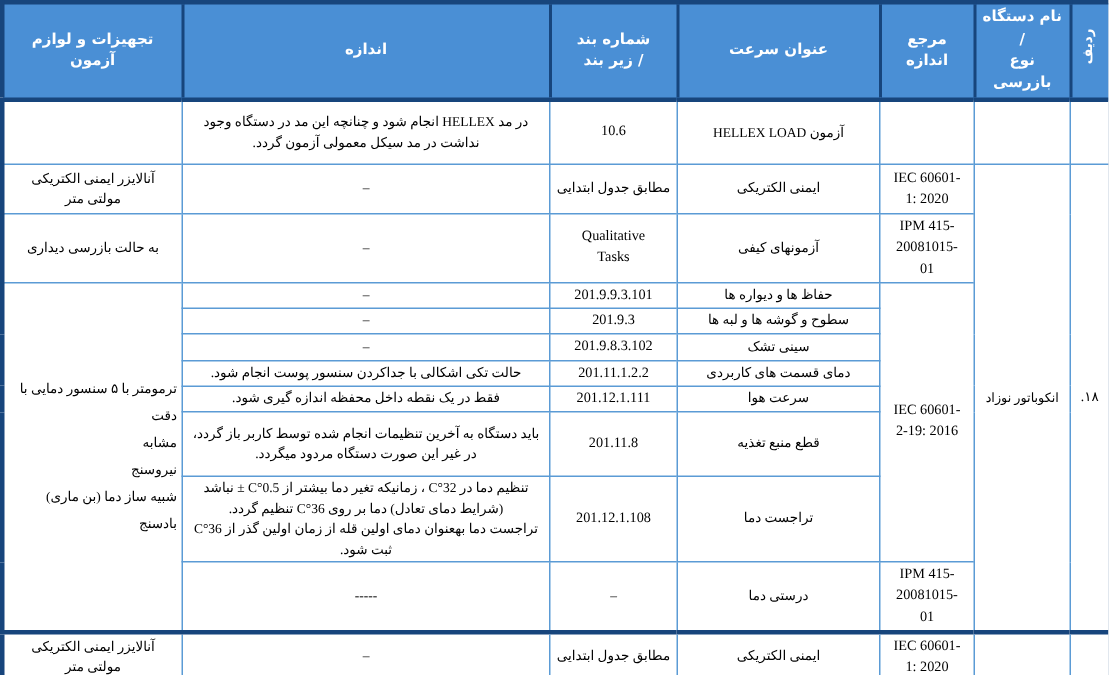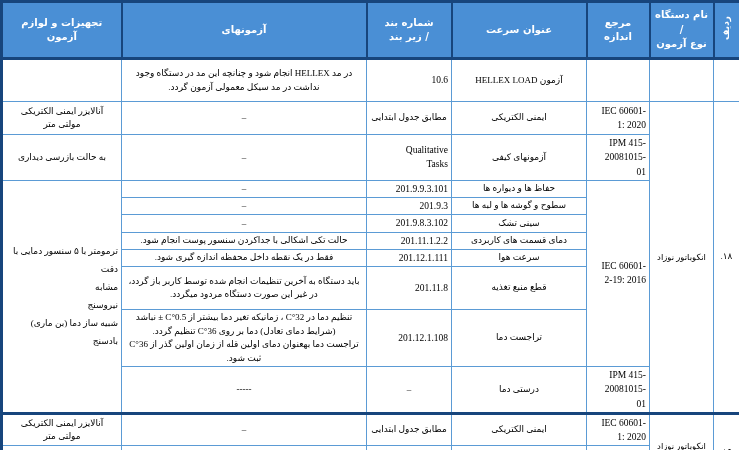--- a/index.html
+++ b/index.html
@@ -19,21 +19,21 @@
     padding:2px; text-align:center; vertical-align:middle;
     white-space:pre-line;
   }
   td {
     border:1px solid #5b9bd5;
     font-size:9px; line-height:1.5; color:#000;
     text-align:center; vertical-align:middle;
     padding:1px 3px; white-space:pre-line;
     overflow:hidden;
   }
-  td.ltr { direction:ltr; font-size:9.5px;text-align:right; }
+  td.ltr { direction:ltr; font-size:9.5px; }
   td.devcell { font-size:8.5px; }
   td.eqmain { line-height:2.0;text-align:right; }
   tr.sep > td, td.sep { border-bottom:3px solid #17457c; }
   .vert {
     display:inline-block;
     writing-mode:vertical-rl; transform:rotate(180deg);
     font-size:9px; letter-spacing:1px;
   }
 </style>
 </head>
@@ -48,26 +48,26 @@
     <col style="width:135px">
         <col style="width:85px">
         <col style="width:245px">
     <col style="width:120px">
   </colgroup>
 
   <tbody>
         <tr style="height:57px">
     <th><span class="vert">ردیف</span></th>
     <th>نام دستگاه /
-نوع آزمون</th>
+نوع بازرسی</th>
     <th>مرجع اندازه</th>
     <th>عنوان سرعت</th>
     <th>شماره بند
 / زیر بند</th>
-    <th>آزمونهای</th>
+    <th>اندازه</th>
     <th>تجهیزات و لوازم آزمون</th>
   </tr>
 
   <tr style="height:43px">
     <td></td>
     <td></td>
     <td></td>
     <td>آزمون HELLEX LOAD</td>
     <td class="ltr">10.6</td>
     <td>در مد HELLEX انجام شود و چنانچه این مد در دستگاه وجود نداشت در مد سیکل معمولی آزمون گردد.</td>

